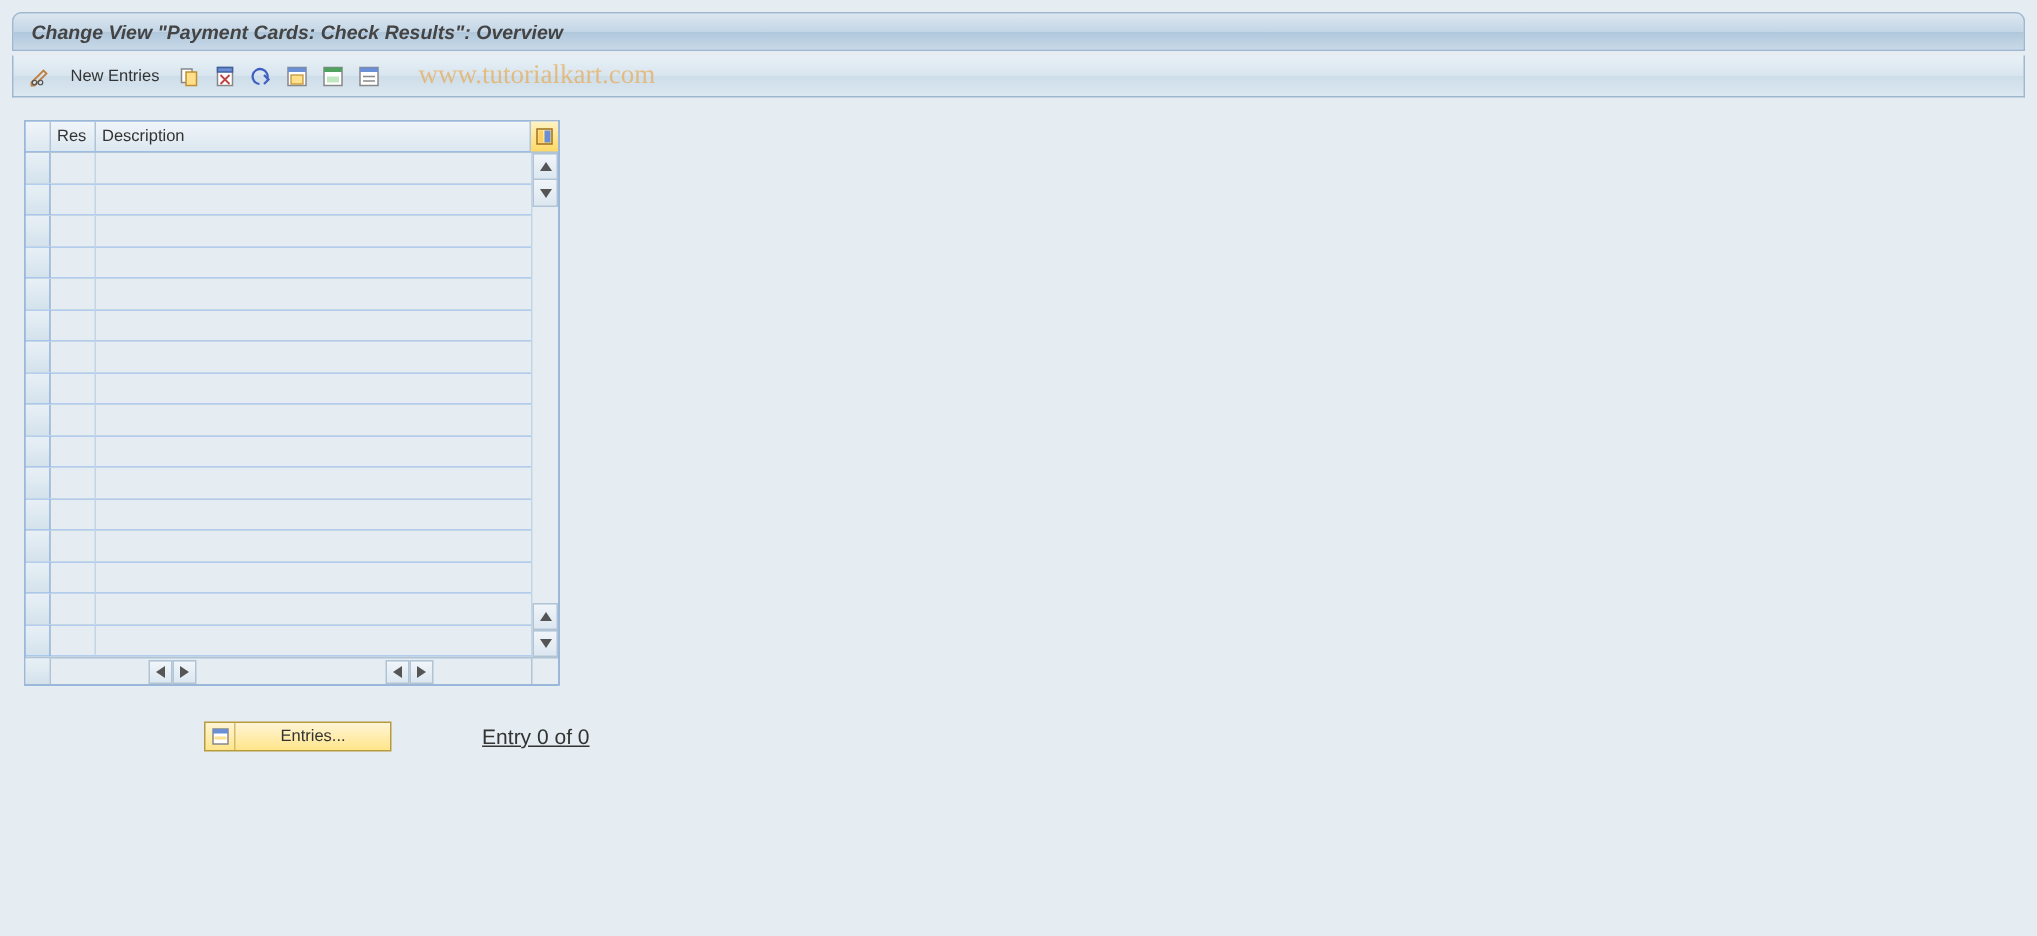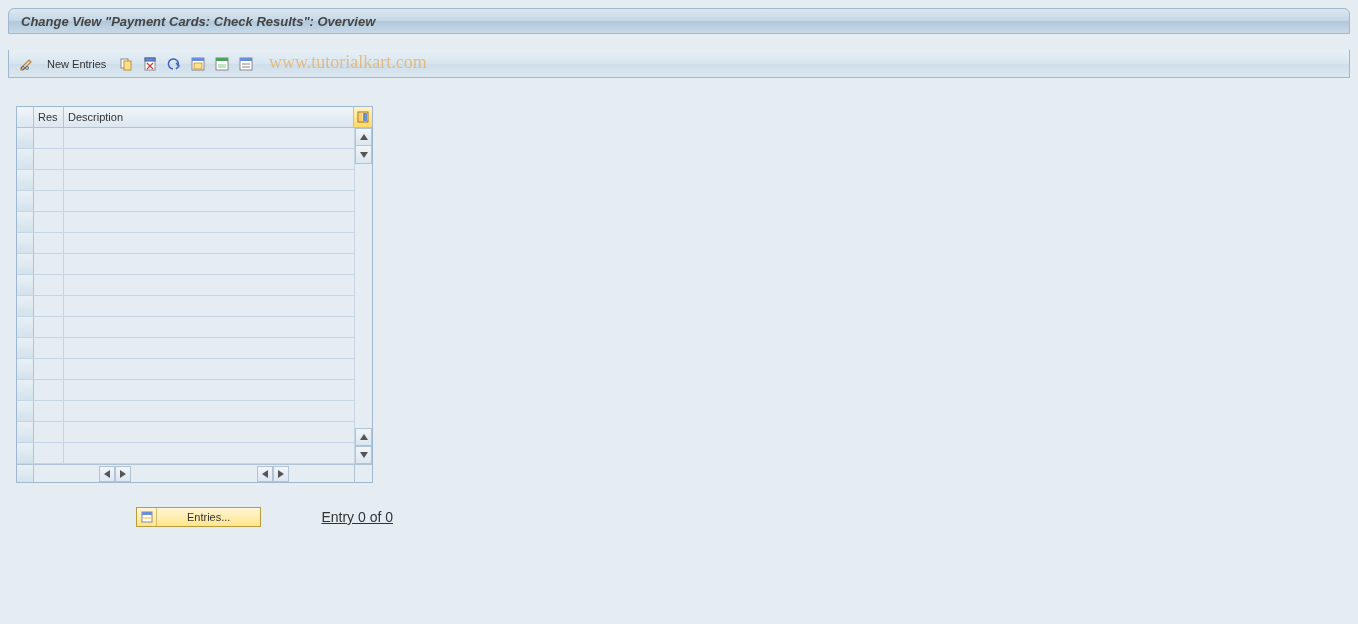--- a/index.html
+++ b/index.html
@@ -31,21 +31,21 @@
       font-weight: bold;
       color: #444;
       font-size: 13px;
     }
     .toolbar {
       background: linear-gradient(to bottom, #e8f0f6 0%, #d8e5ef 50%, #cddde9 51%, #dce8f1 100%);
       border-left: 1px solid #9fb8cf;
       border-right: 1px solid #9fb8cf;
       border-bottom: 1px solid #9fb8cf;
       height: 28px;
-      margin: 16px 8px;
+      margin: 3px 8px;
       padding: 0 8px;
       display: flex;
       align-items: center;
       gap: 4px;
       position: relative;
     }
     .toolbar-btn {
       display: inline-flex;
       align-items: center;
       justify-content: center;
@@ -54,21 +54,21 @@
       cursor: pointer;
     }
     .new-entries {
       padding: 0 6px;
       color: #333;
       font-size: 11px;
       cursor: pointer;
     }
     .watermark {
       position: absolute;
-      left: 260px;
+      left: 270px;
       top: 2px;
       font-size: 18px;
       color: #e8a74a;
       opacity: 0.65;
       font-family: 'Times New Roman', serif;
       pointer-events: none;
     }
     .content-area {
       padding: 12px 16px;
     }

